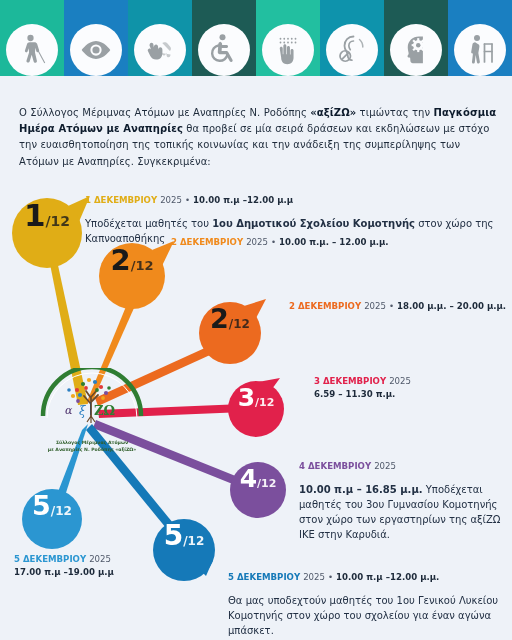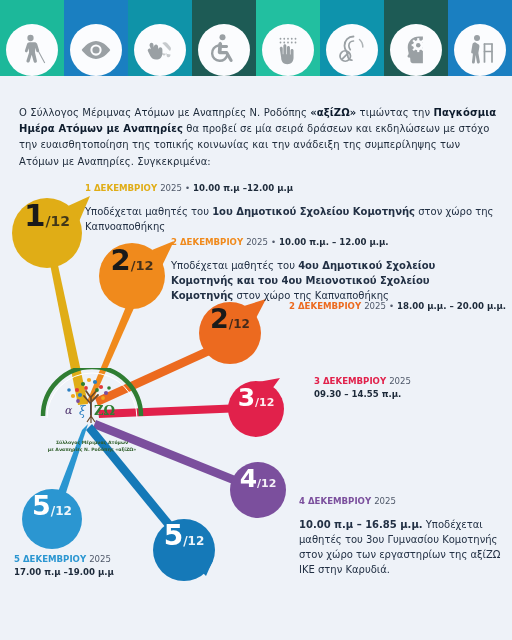--- a/index.html
+++ b/index.html
@@ -266,74 +266,82 @@
         <rect x="57" y="34" width="1.1" height="13" fill="#444"></rect>
         <text x="61" y="47" font-size="13" font-family="DejaVu Serif, serif" fill="#2f7d32" font-weight="bold">ΖΩ</text>
       </svg>
     </div>
     <div class="logo-caption">
       <div>Σύλλογος Μέριμνας Ατόμων</div>
       <div>με Αναπηρίες Ν. Ροδόπης «αξίΖΩ»</div>
     </div>
   </div>
 
-  <div class="evt" style="left:85px; top:182px; width:420px;">
+  <div class="evt" style="left:85px; top:194px; width:420px;">
     <div class="line1">
       <span class="date" style="color:#e0ad16;">1 ΔΕΚΕΜΒΡΙΟΥ</span>
       <span class="year">2025</span>
       <span class="dot">•</span>
       <span>10.00 π.μ –12.00 μ.μ</span>
     </div>
     <div class="body">
       <span>Υποδέχεται μαθητές του </span><b>1ου Δημοτικού Σχολείου Κομοτηνής</b><span> στον χώρο της Καπνοαποθήκης</span>
     </div>
   </div>
 
   <div class="evt" style="left:171px; top:236px; width:318px;">
     <div class="line1">
       <span class="date" style="color:#f08a1c;">2 ΔΕΚΕΜΒΡΙΟΥ</span>
       <span class="year">2025</span>
       <span class="dot">•</span>
       <span>10.00 π.μ. – 12.00  μ.μ.</span>
     </div>
-    <div class="body">
-      <span>Υποδέχεται μαθητές του </span><b>4ου Δημοτικού Σχολείου Κομοτηνής και του 4ου Μειονοτικού Σχολείου Κομοτηνής</b><span> στον χώρο της Καπναποθήκης</span>
-    </div>
   </div>
 
   <div class="evt" style="left:289px; top:300px; width:218px;">
     <div class="line1">
       <span class="date" style="color:#ec6a1f;">2  ΔΕΚΕΜΒΡΙΟΥ</span>
       <span class="year">2025</span>
       <span class="dot">•</span>
       <span>18.00 μ.μ. – 20.00 μ.μ.</span>
     </div>
   </div>
 
   <div class="evt" style="left:314px; top:375px; width:195px;">
     <div class="line1">
       <span class="date" style="color:#e1214b;">3 ΔΕΚΕΜΒΡΙΟΥ</span>
       <span class="year">2025</span>
-      <div>09.30 – 14.55 π.μ.</div>
-    </div>
-  </div>
-
-  <div class="evt" style="left:299px; top:495px; width:205px;">
+      <div>6.59 – 11.30 π.μ.</div>
+    </div>
+  </div>
+
+  <div class="evt" style="left:299px; top:460px; width:205px;">
     <div class="line1">
       <span class="date" style="color:#7b4f9d;">4 ΔΕΚΕΜΒΡΙΟΥ</span>
       <span class="year">2025</span>
     </div>
     <div class="body">
       <b>10.00 π.μ – 16.85 μ.μ.</b>
       <span>Υποδέχεται μαθητές του 3ου Γυμνασίου Κομοτηνής στον χώρο των εργαστηρίων της αξίΖΩ ΙΚΕ στην Καρυδιά.</span>
     </div>
   </div>
 
   <div class="evt" style="left:14px; top:553px; width:226px;">
     <div class="line1">
       <span class="date" style="color:#2b96d1;">5 ΔΕΚΕΜΒΡΙΟΥ</span>
       <span class="year">2025</span>
       <div>17.00 π.μ –19.00 μ.μ</div>
     </div>
   </div>
 
+  <div class="evt" style="left:228px; top:571px; width:278px;">
+    <div class="line1">
+      <span class="date" style="color:#1579b8;">5 ΔΕΚΕΜΒΡΙΟΥ</span>
+      <span class="year">2025</span>
+      <span class="dot">•</span>
+      <span>10.00 π.μ –12.00 μ.μ.</span>
+    </div>
+    <div class="body">
+      <span>Θα μας υποδεχτούν μαθητές του 1ου Γενικού Λυκείου Κομοτηνής στον χώρο του σχολείου για έναν αγώνα μπάσκετ.</span>
+    </div>
+  </div>
 
 </div>
 
 </body></html>

